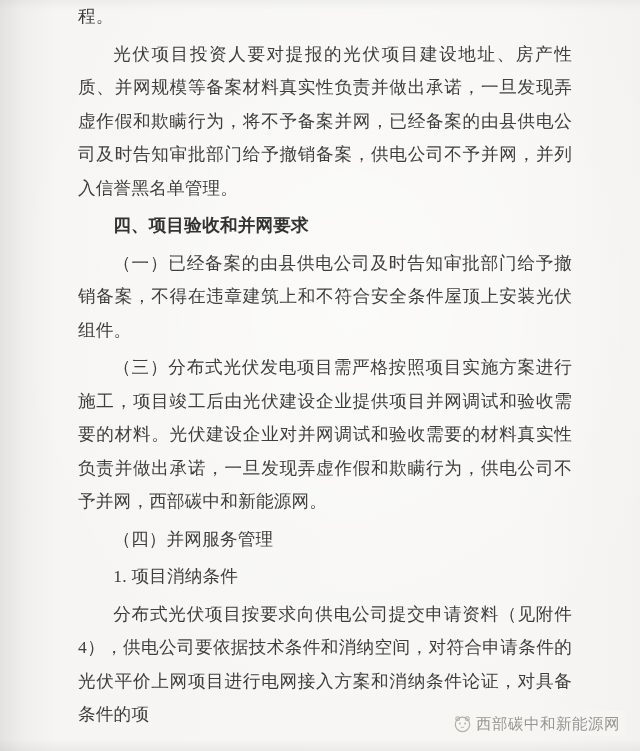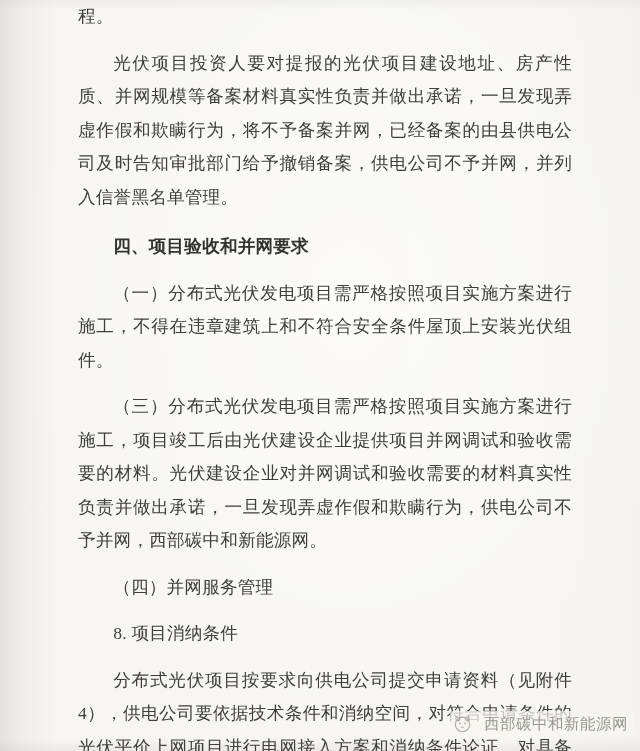--- a/index.html
+++ b/index.html
@@ -45,37 +45,37 @@
     font-size: 17.6px;
     line-height: 33.5px;
     text-align: justify;
     letter-spacing: 0.2px;
   }
   .para {
     margin: 0;
     text-indent: 2em;
   }
   .para + .para {
-    margin-top: 13px;
+    margin-top: 4px;
   }
   .para.continuation {
     text-indent: 0;
   }
   .para.heading {
     font-weight: bold;
     color: #323230;
-    margin-top: 16px;
+    margin-top: 4px;
   }
   .watermark {
     position: absolute;
     left: 450px;
     top: 711px;
     display: flex;
     align-items: center;
-    gap: 11px;
+    gap: 3px;
     padding: 2px 5px 2px 2px;
     background: rgba(246, 245, 243, 0.72);
     border-radius: 3px;
     z-index: 5;
   }
   .watermark-logo {
     width: 21px;
     height: 21px;
     flex: 0 0 auto;
     opacity: 0.75;
@@ -91,24 +91,24 @@
 </style>
 </head>
 <body>
 
 <div class="page">
 
   <div class="doc-body">
       <p class="para continuation">程。</p>
       <p class="para body">光伏项目投资人要对提报的光伏项目建设地址、房产性质、并网规模等备案材料真实性负责并做出承诺，一旦发现弄虚作假和欺瞒行为，将不予备案并网，已经备案的由县供电公司及时告知审批部门给予撤销备案，供电公司不予并网，并列入信誉黑名单管理。</p>
       <p class="para heading">四、项目验收和并网要求</p>
-      <p class="para body">（一）分布式光伏发电项目需严格按照项目实施方案进行施工，不得在违章建筑上和不符合安全条件屋顶上安装光伏组件。</p>
+      <p class="para body">（一）已经备案的由县供电公司及时告知审批部门给予撤销备案，不得在违章建筑上和不符合安全条件屋顶上安装光伏组件。</p>
       <p class="para body">（三）分布式光伏发电项目需严格按照项目实施方案进行施工，项目竣工后由光伏建设企业提供项目并网调试和验收需要的材料。光伏建设企业对并网调试和验收需要的材料真实性负责并做出承诺，一旦发现弄虚作假和欺瞒行为，供电公司不予并网，西部碳中和新能源网。</p>
       <p class="para body">（四）并网服务管理</p>
-      <p class="para body">8. 项目消纳条件</p>
+      <p class="para body">1. 项目消纳条件</p>
       <p class="para body">分布式光伏项目按要求向供电公司提交申请资料（见附件 4），供电公司要依据技术条件和消纳空间，对符合申请条件的光伏平价上网项目进行电网接入方案和消纳条件论证，对具备条件的项</p>
     </div>
 
   <div class="watermark">
     <svg class="watermark-logo" viewBox="0 0 24 24">
       <circle cx="12" cy="13" r="8.2" fill="none" stroke="#9a9a94" stroke-width="1.4"></circle>
       <circle cx="6.5" cy="6.5" r="2.2" fill="none" stroke="#9a9a94" stroke-width="1.2"></circle>
       <circle cx="17.5" cy="6.5" r="2.2" fill="none" stroke="#9a9a94" stroke-width="1.2"></circle>
       <circle cx="9" cy="12" r="1.1" fill="#9a9a94"></circle>
       <circle cx="15" cy="12" r="1.1" fill="#9a9a94"></circle>

